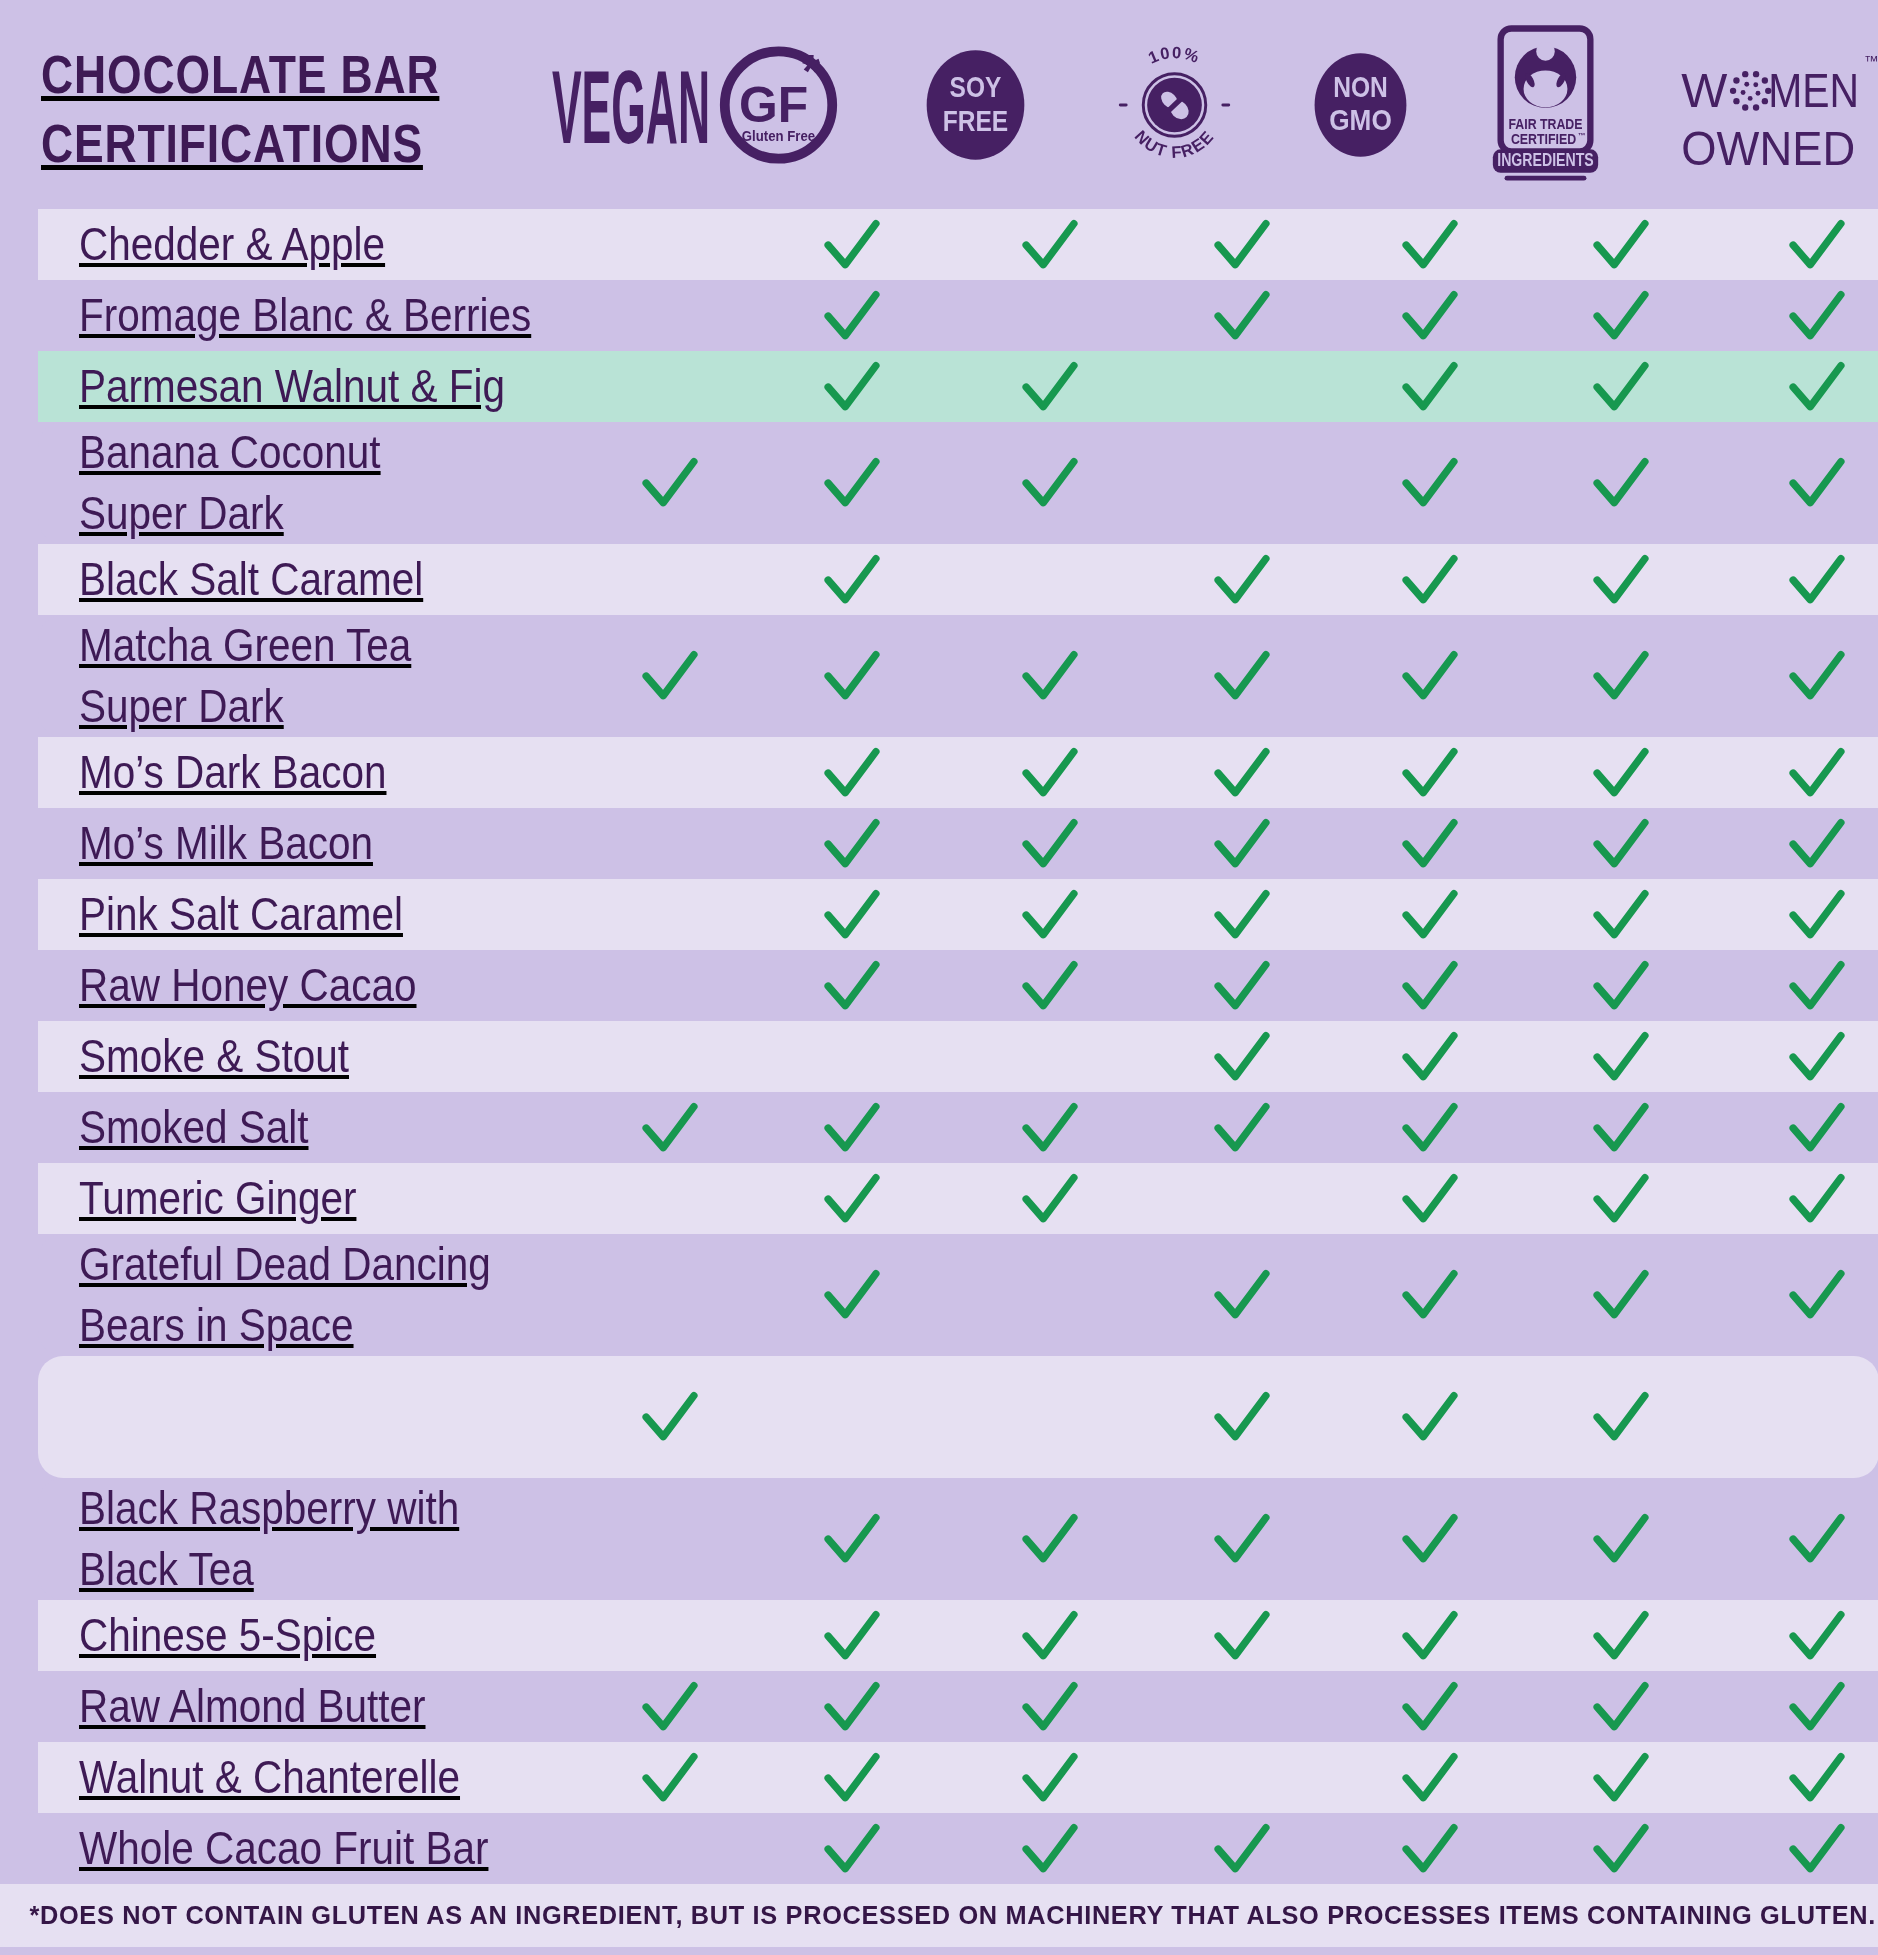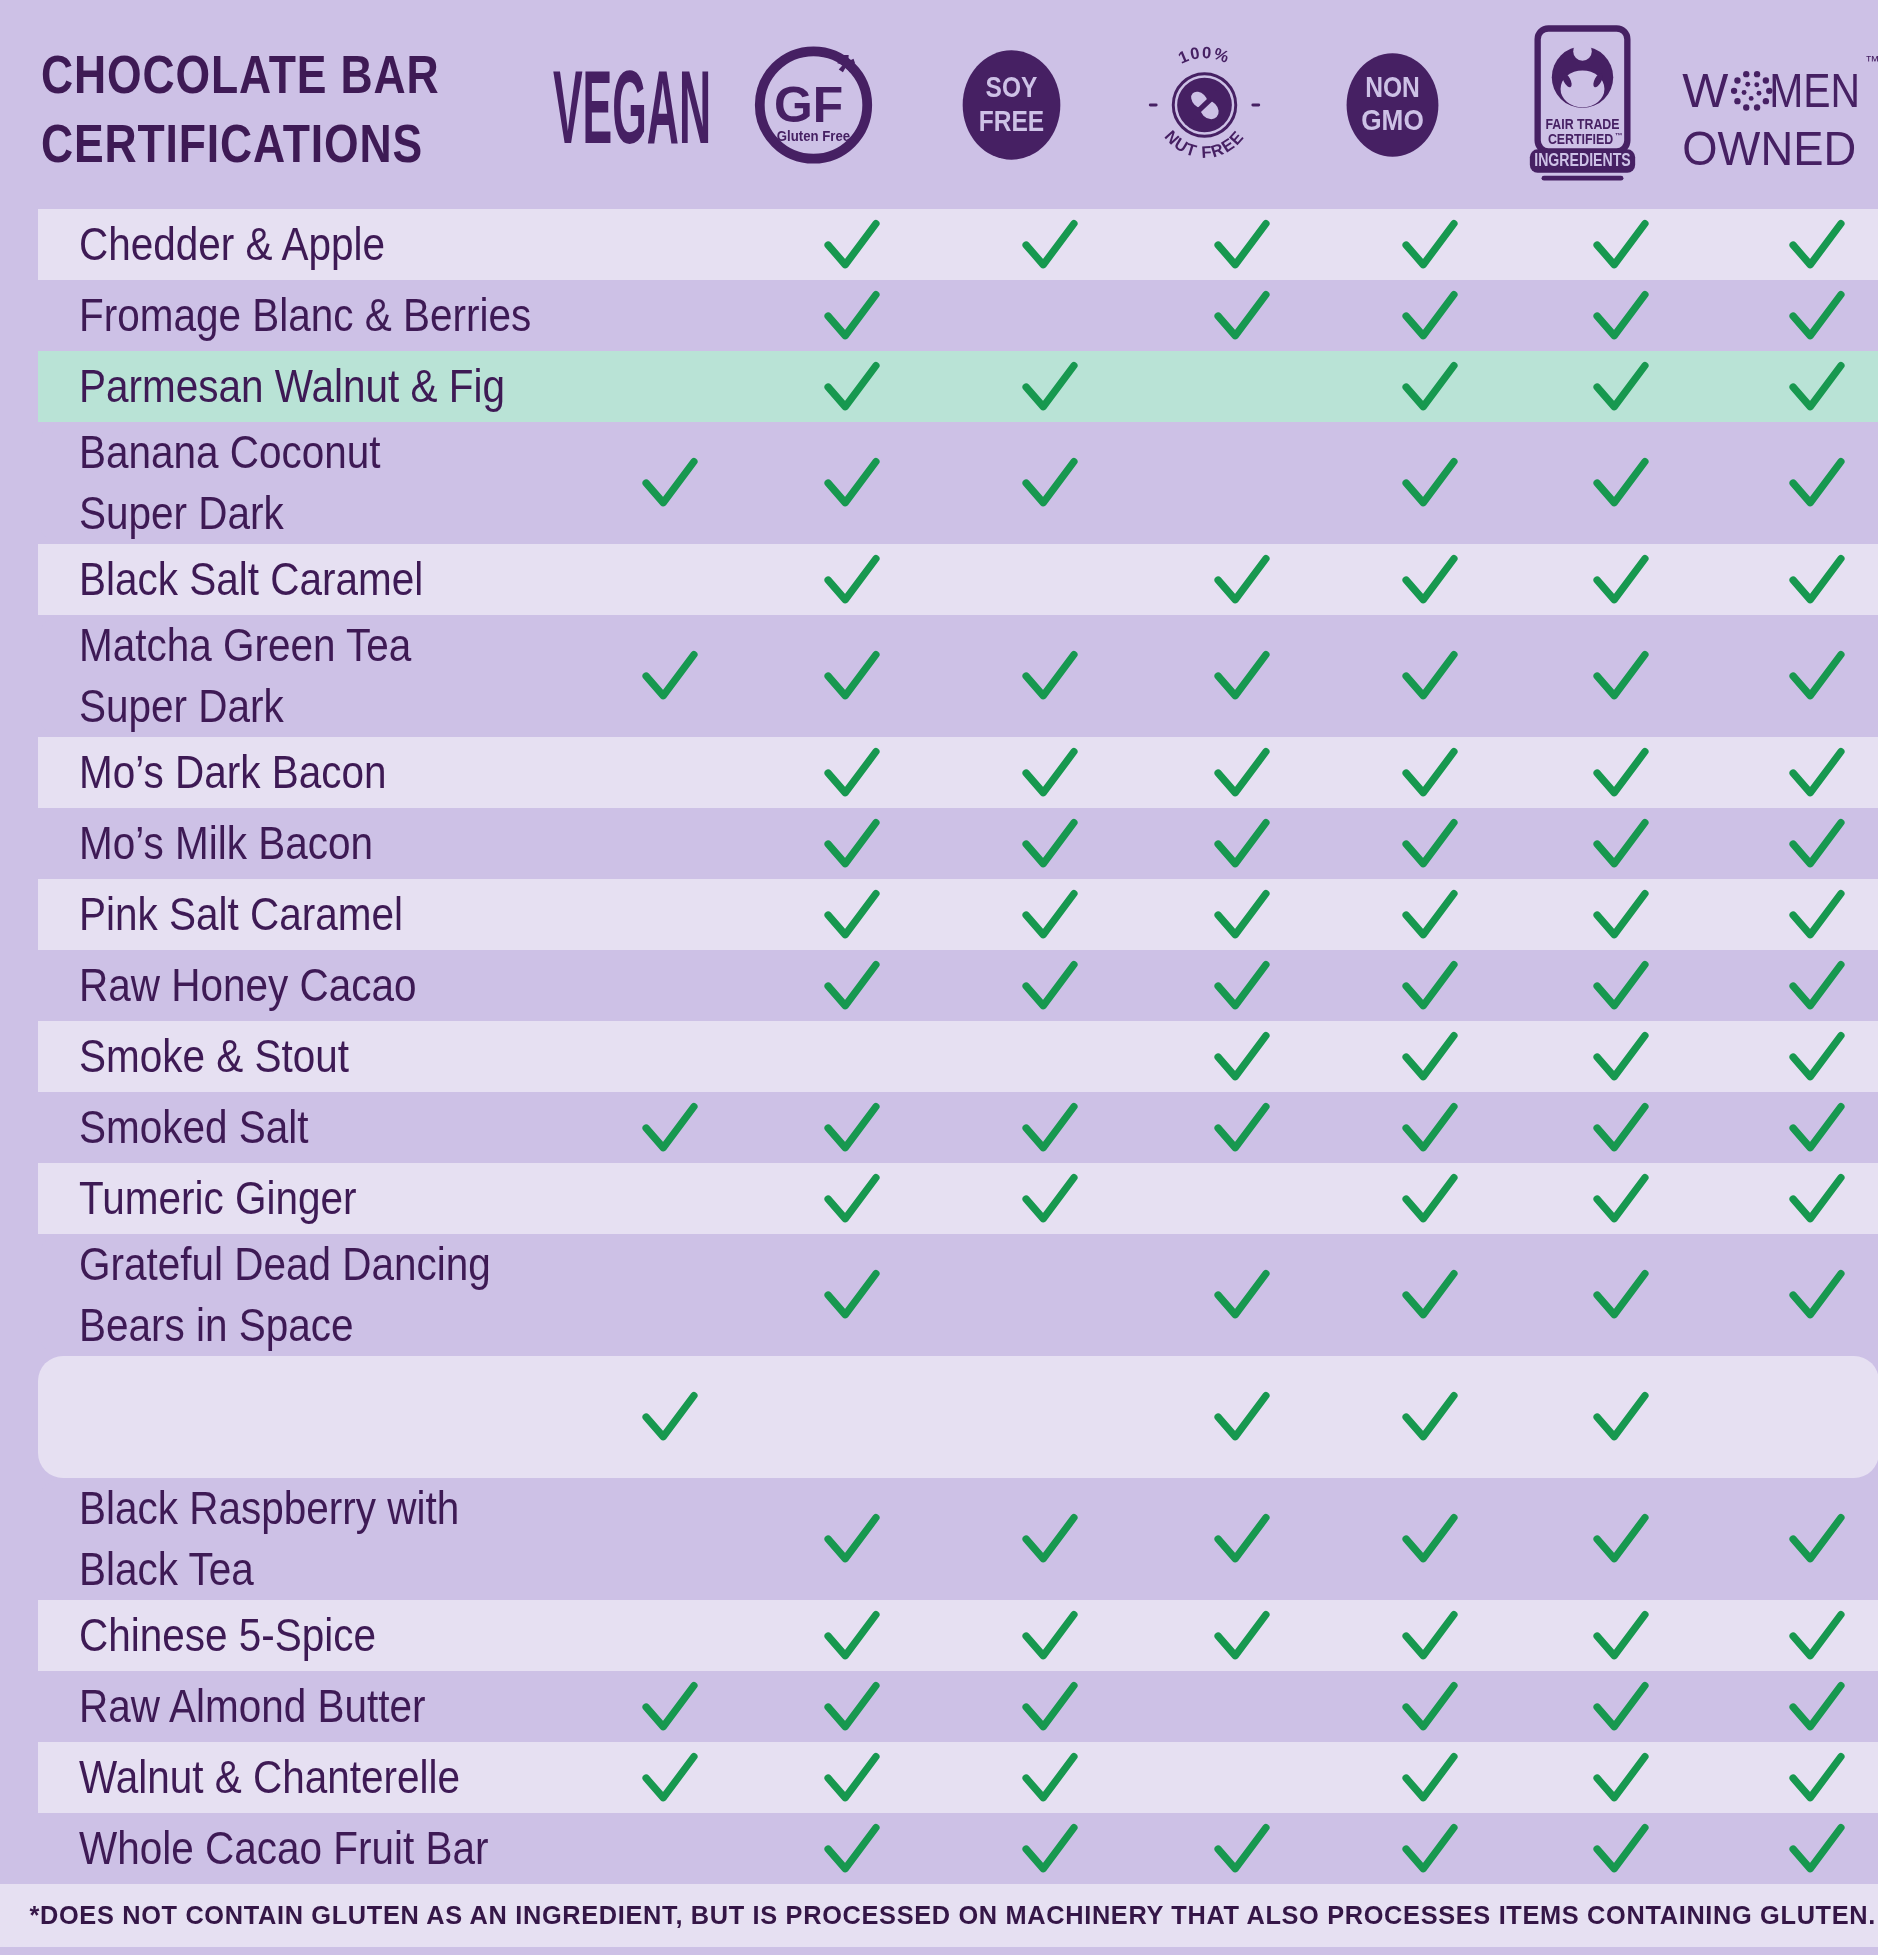--- a/index.html
+++ b/index.html
@@ -2,27 +2,27 @@
 <html style="--icon: #462063; --text: #3E1A55; --green: #17984F; --light: #E6E0F2; --dark: #CDC1E6; --mint: #B9E3D6;font-size:7.8px"><head>
 <meta charset="utf-8">
 <style>
   :root{
     --icon:#462063; --text:#3E1A55; --green:#17984F;
     --light:#E6E0F2; --dark:#CDC1E6; --mint:#B9E3D6; --footer-text:#351647;
   }
   *{box-sizing:border-box}
   html,body{margin:0;padding:0;width:1879px;height:1955px;background:var(--dark);
     font-family:"Liberation Sans",sans-serif;}
-  .grid{display:grid;grid-template-columns:548px 167px 197px 199px 186px 190px 191px 201px;}
+  .grid{display:grid;grid-template-columns:548px 167px 197px 199px 186px 190px 191px 201px;text-decoration:underline;}
   
   .header{height:209px;background:var(--dark);}
   .title-cell{padding:41px 0 0 41px;}
   .title{font-size:53px;font-weight:bold;color:var(--text);letter-spacing:1px;
     line-height:1.3;transform:scaleX(0.84);transform-origin:left top;white-space:nowrap;}
-  .hcell{display:flex;align-items:center;justify-content:center;}
+  .hcell{display:flex;align-items:center;justify-content:flex-start;}
   .hdr-svg{color:var(--icon);}
   .hdr-svg text{fill:var(--icon);font-family:"Liberation Sans",sans-serif;}
   .hdr-svg text.knock{fill:var(--dark);}
   
   .row{height:71px;margin-left:38px;}
   .row.tall{height:122px;border-radius:25px;}
   .row.light{background:var(--light);}
   .row.dark{background:var(--dark);}
   .row.mint{background:var(--mint);text-align:center;}
   .label-cell{display:flex;align-items:center;padding-left:41px;overflow:visible;}

